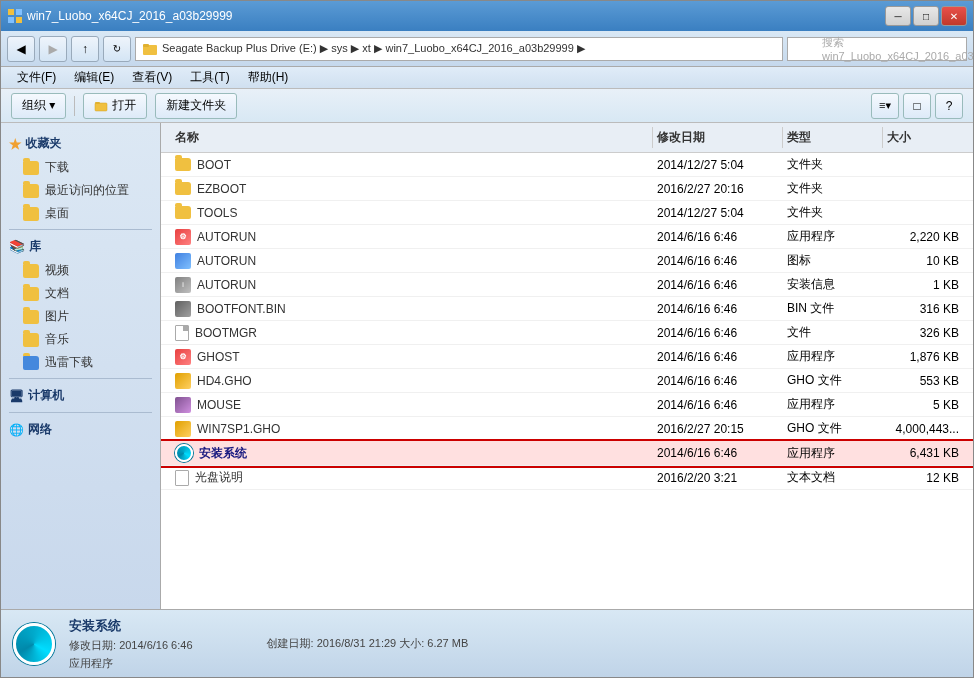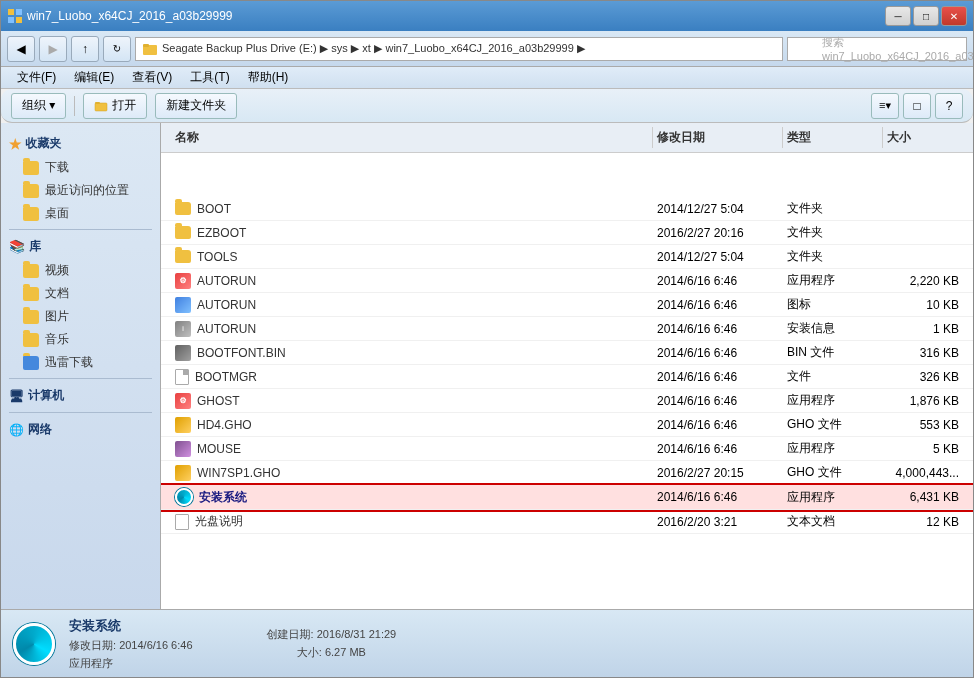--- a/index.html
+++ b/index.html
@@ -110,21 +110,20 @@
     
     .toolbar {
       height: 34px;
       background: linear-gradient(to bottom, #e8f0f8, #d8e8f4);
       display: flex;
       align-items: center;
       padding: 0 10px;
       gap: 8px;
       border-bottom: 1px solid #bbb;
       flex-shrink: 0;
-      border-radius: 11px;
     }
     .toolbar-btn {
       height: 26px;
       padding: 0 10px;
       background: linear-gradient(to bottom, #f5f9fe, #ddeaf8);
       border: 1px solid #9bb;
       border-radius: 3px;
       display: flex;
       align-items: center;
       gap: 4px;
@@ -242,21 +241,20 @@
       flex-shrink: 0;
     }
     .file-header-col {
       padding: 2px 4px;
       border-right: 1px solid #ccc;
     }
     .file-header-col:last-child { border-right: none; }
 
     .file-list {
       flex: 1;
-      margin-top: 44px;
     }
     .file-row {
       display: grid;
       grid-template-columns: 1fr 130px 100px 80px;
       padding: 2px 10px;
       align-items: center;
       border-bottom: 1px solid #f0f0f0;
       font-size: 12px;
       cursor: pointer;
     }
@@ -415,23 +413,22 @@
       font-weight: bold;
       color: #1a3a6a;
     }
     .status-detail {
       font-size: 11px;
       color: #444;
     }
     .status-extra {
       margin-left: 60px;
       display: flex;
-      flex-direction: column;
+      flex-direction: row;
       gap: 3px;
-      text-align: center;
     }
     .status-extra-text {
       font-size: 11px;
       color: #444;
     }
   </style>
 </head>
 <body>
 
 <div class="window">

